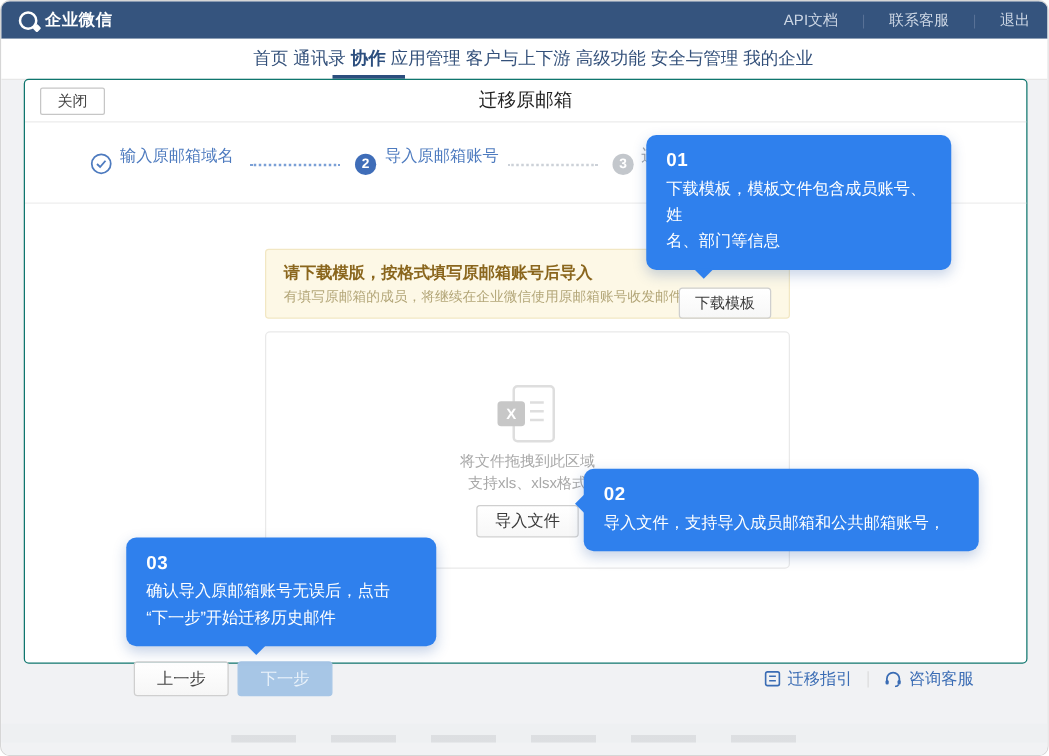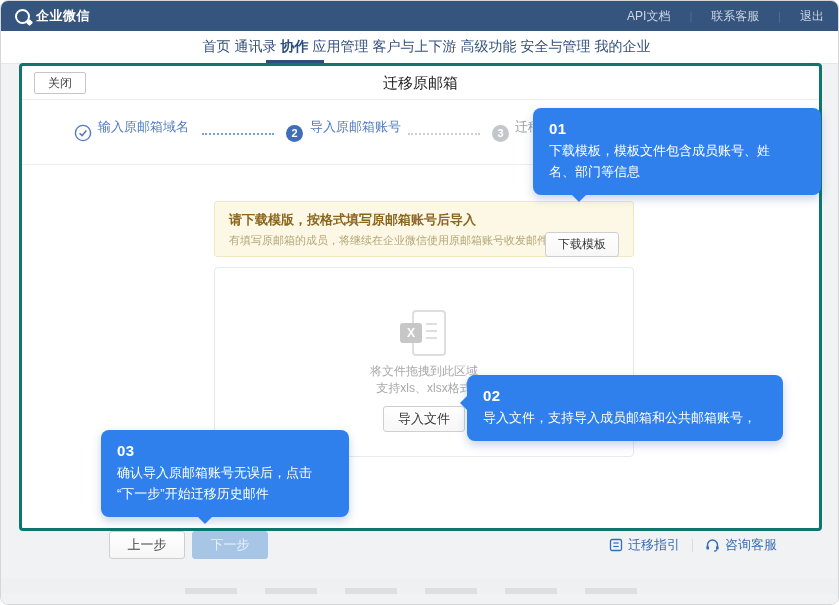--- a/index.html
+++ b/index.html
@@ -33,21 +33,21 @@
   }
   .nav-item.active { color:#2c4e7e; font-weight:bold; }
   .nav-item.active::after {
     content:""; position:absolute; left:50%; transform:translateX(-50%);
     bottom:0; width:58px; height:3px; background:#2c4e7e;
   }
   
   .page { position:absolute; left:0; top:63px; width:100%; height:542px; background:#f1f2f4; }
   .card {
     position:absolute; left:18px; top:62px; width:803px; height:468px;
-    background:#fff; border:3px solid #0f766e; border-radius:4px;
+    background:#fff; border:1px solid #0f766e; border-radius:4px;
   }
   .card-header { position:absolute; left:0; top:0; width:100%; height:34px; border-bottom:1px solid #ececec; }
   .close-btn {
     position:absolute; left:12px; top:6px; height:22px; padding:0 13px;
     background:#fff; border:1px solid #c6c6c6; border-radius:2px;
     font-size:12px; color:#444; cursor:pointer; font-family:inherit;
   }
   .card-title { width:100%; text-align:center; line-height:34px; font-size:15px; font-weight:500; color:#222; }
   
   .step-icon { position:absolute; top:58px; width:18px; height:18px; }
@@ -109,21 +109,21 @@
   .flink svg { display:block; }
   .flink-sep { width:1px; height:13px; background:#dcdcdc; }
   
   .tip {
     position:absolute; z-index:10; background:#2f80ed; color:#fff;
     border-radius:8px; padding:10px 16px 13px; box-shadow:0 4px 10px rgba(30,80,160,.25);
   }
   .tip-num { font-size:15px; font-weight:bold; line-height:22px; letter-spacing:.5px; }
   .tip-line { font-size:13px; line-height:21px; }
   .tip::after { content:""; position:absolute; width:0; height:0; }
-  .tip1 { left:532px; top:107px; width:288px; }
+  .tip1 { left:516px; top:107px; width:244px; }
   .tip1::after { bottom:-7px; left:38px; border-left:8px solid transparent; border-right:8px solid transparent; border-top:8px solid #2f80ed; }
   .tip2 { left:466px; top:374px; width:316px; }
   .tip2::after { left:-7px; top:20px; border-top:8px solid transparent; border-bottom:8px solid transparent; border-right:8px solid #2f80ed; }
   .tip3 { left:100px; top:429px; width:248px; }
   .tip3::after { bottom:-7px; left:96px; border-left:8px solid transparent; border-right:8px solid transparent; border-top:8px solid #2f80ed; }
   
   .bottom-strip { position:absolute; left:0; top:578px; width:100%; height:15px; background:#eef0f2; }
   .footer-hint {
     position:absolute; left:50%; top:587px; transform:translateX(-50%);
     width:470px; height:6px; opacity:.75;

